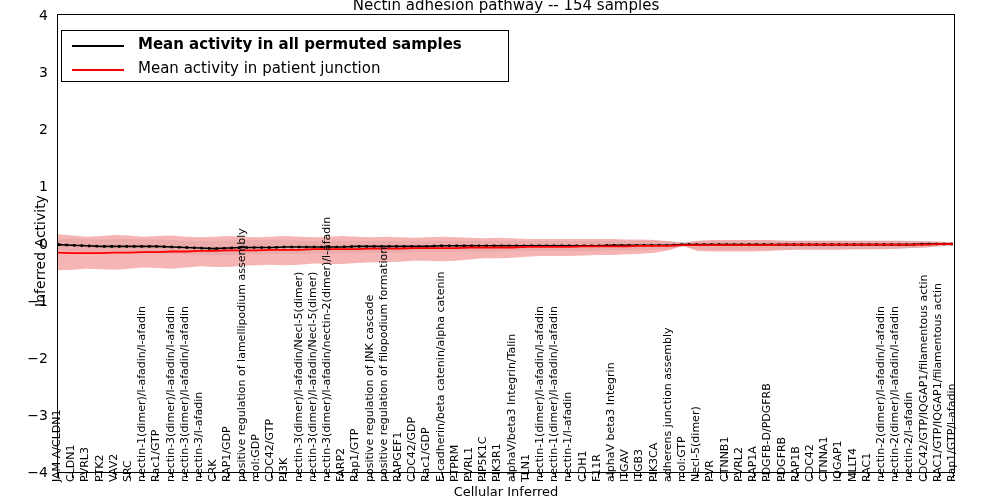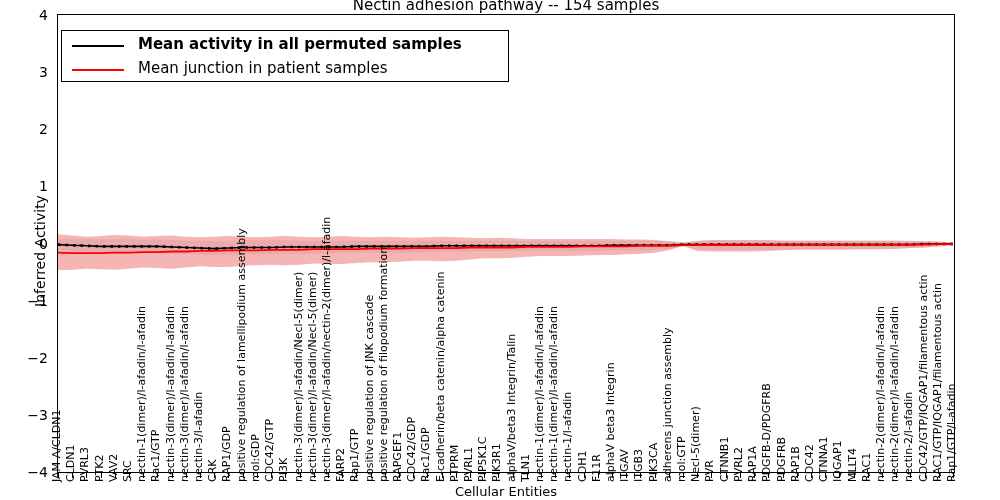--- a/index.html
+++ b/index.html
@@ -228,26 +228,26 @@
       <div class="xlab" style="left: 857.556px; top: 471px;">MLLT4</div>
       <div class="xlab" style="left: 871.762px; top: 471px;">RAC1</div>
       <div class="xlab" style="left: 885.968px; top: 471px;">nectin-2(dimer)/l-afadin/l-afadin</div>
       <div class="xlab" style="left: 900.175px; top: 471px;">nectin-2(dimer)/l-afadin/l-afadin</div>
       <div class="xlab" style="left: 914.381px; top: 471px;">nectin-2/l-afadin</div>
       <div class="xlab" style="left: 928.587px; top: 471px;">CDC42/GTP/IQGAP1/filamentous actin</div>
       <div class="xlab" style="left: 942.794px; top: 471px;">RAC1/GTP/IQGAP1/filamentous actin</div>
       <div class="xlab" style="left: 957px; top: 471px;">Rap1/GTP/l-afadin</div>
     </div>
 
-  <div id="xlabel-axis">Cellular Entities</div>
+  <div id="xlabel-axis">Cellular Inferred</div>
 
   <div id="legend">
     <div class="legrow" style="top:2px;font-weight:bold;">
       <div class="legline" style="background:#000000;"></div>
       <div class="legtxt">Mean activity in all permuted samples</div>
     </div>
     <div class="legrow" style="top:26px;">
       <div class="legline" style="background:#ff0000;"></div>
-      <div class="legtxt">Mean junction in patient samples</div>
+      <div class="legtxt">Mean activity in patient junction</div>
     </div>
   </div>
 
 </div>
 
 </body></html>

